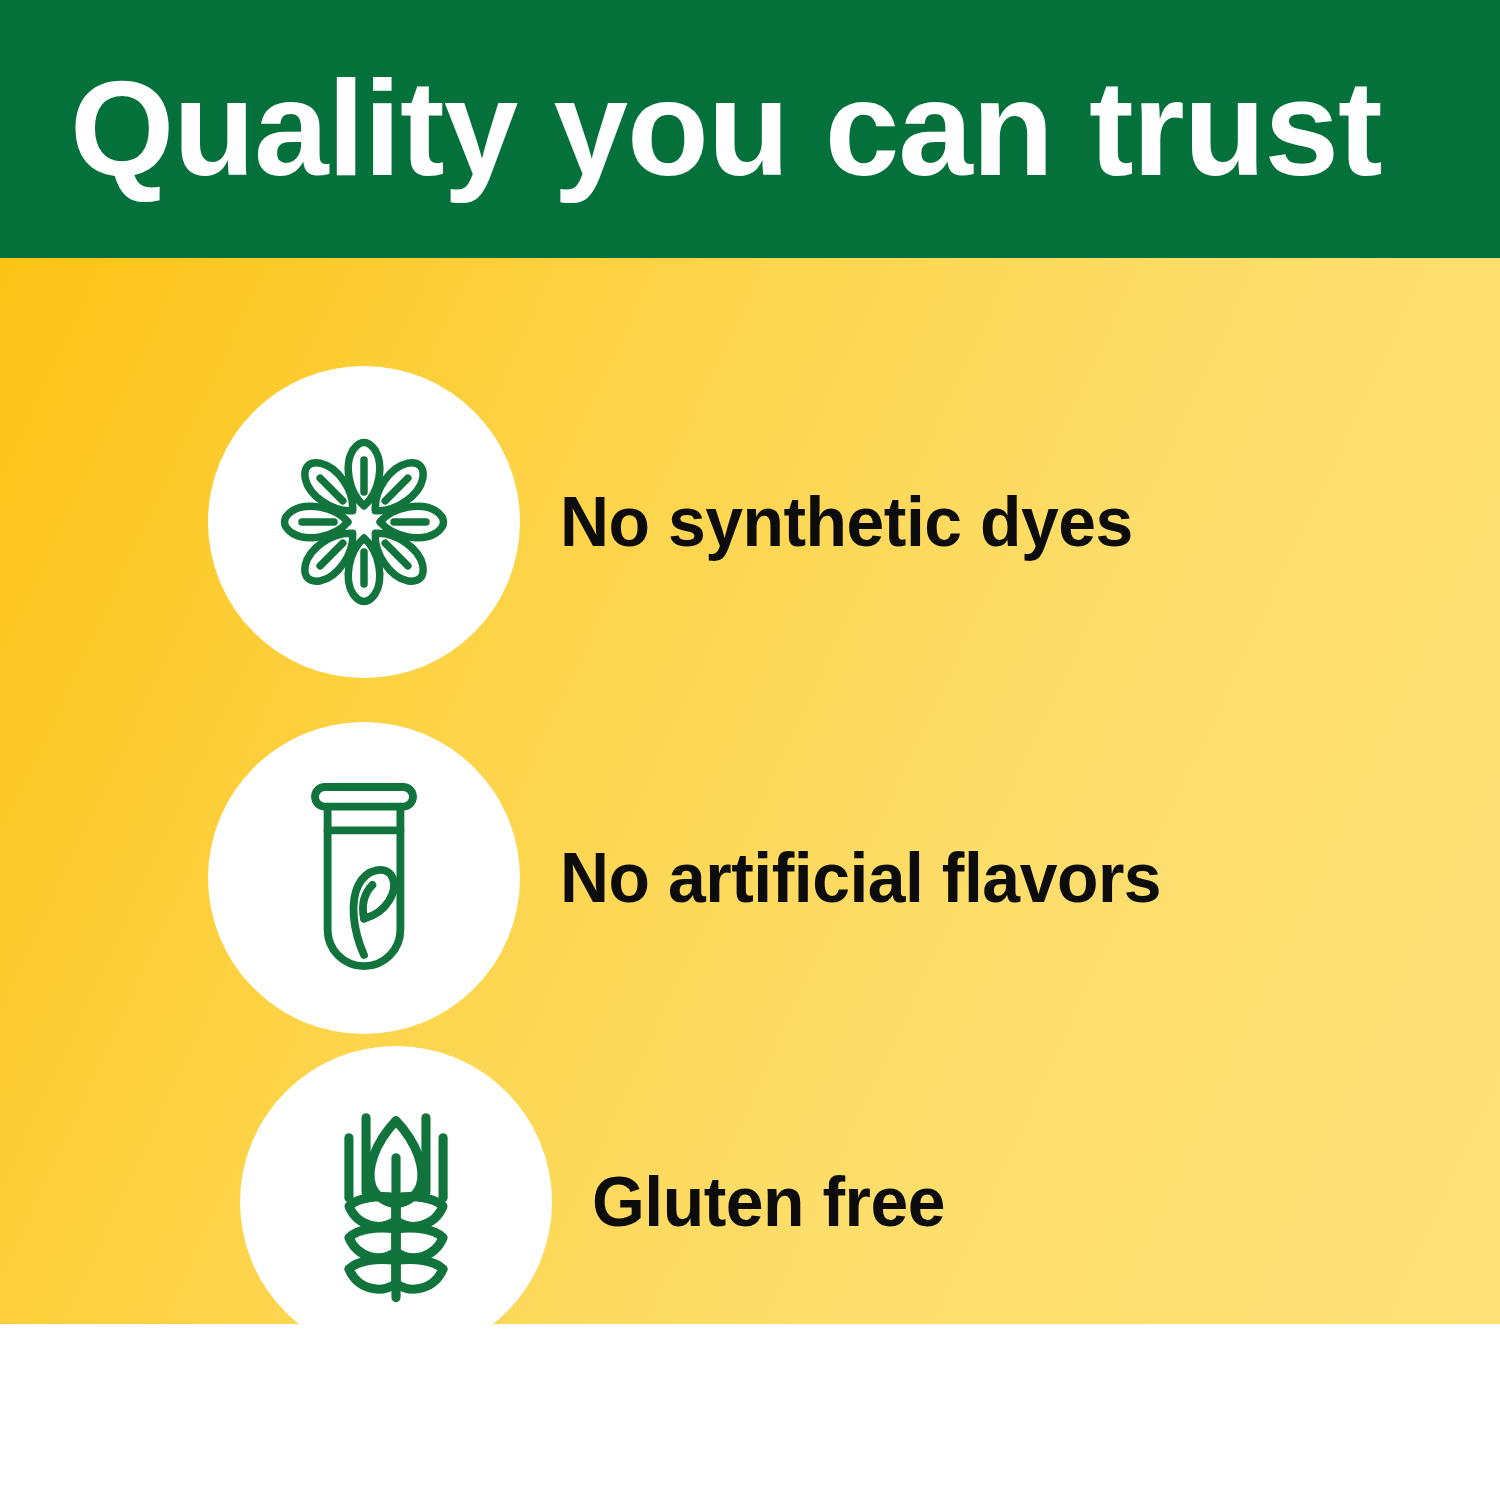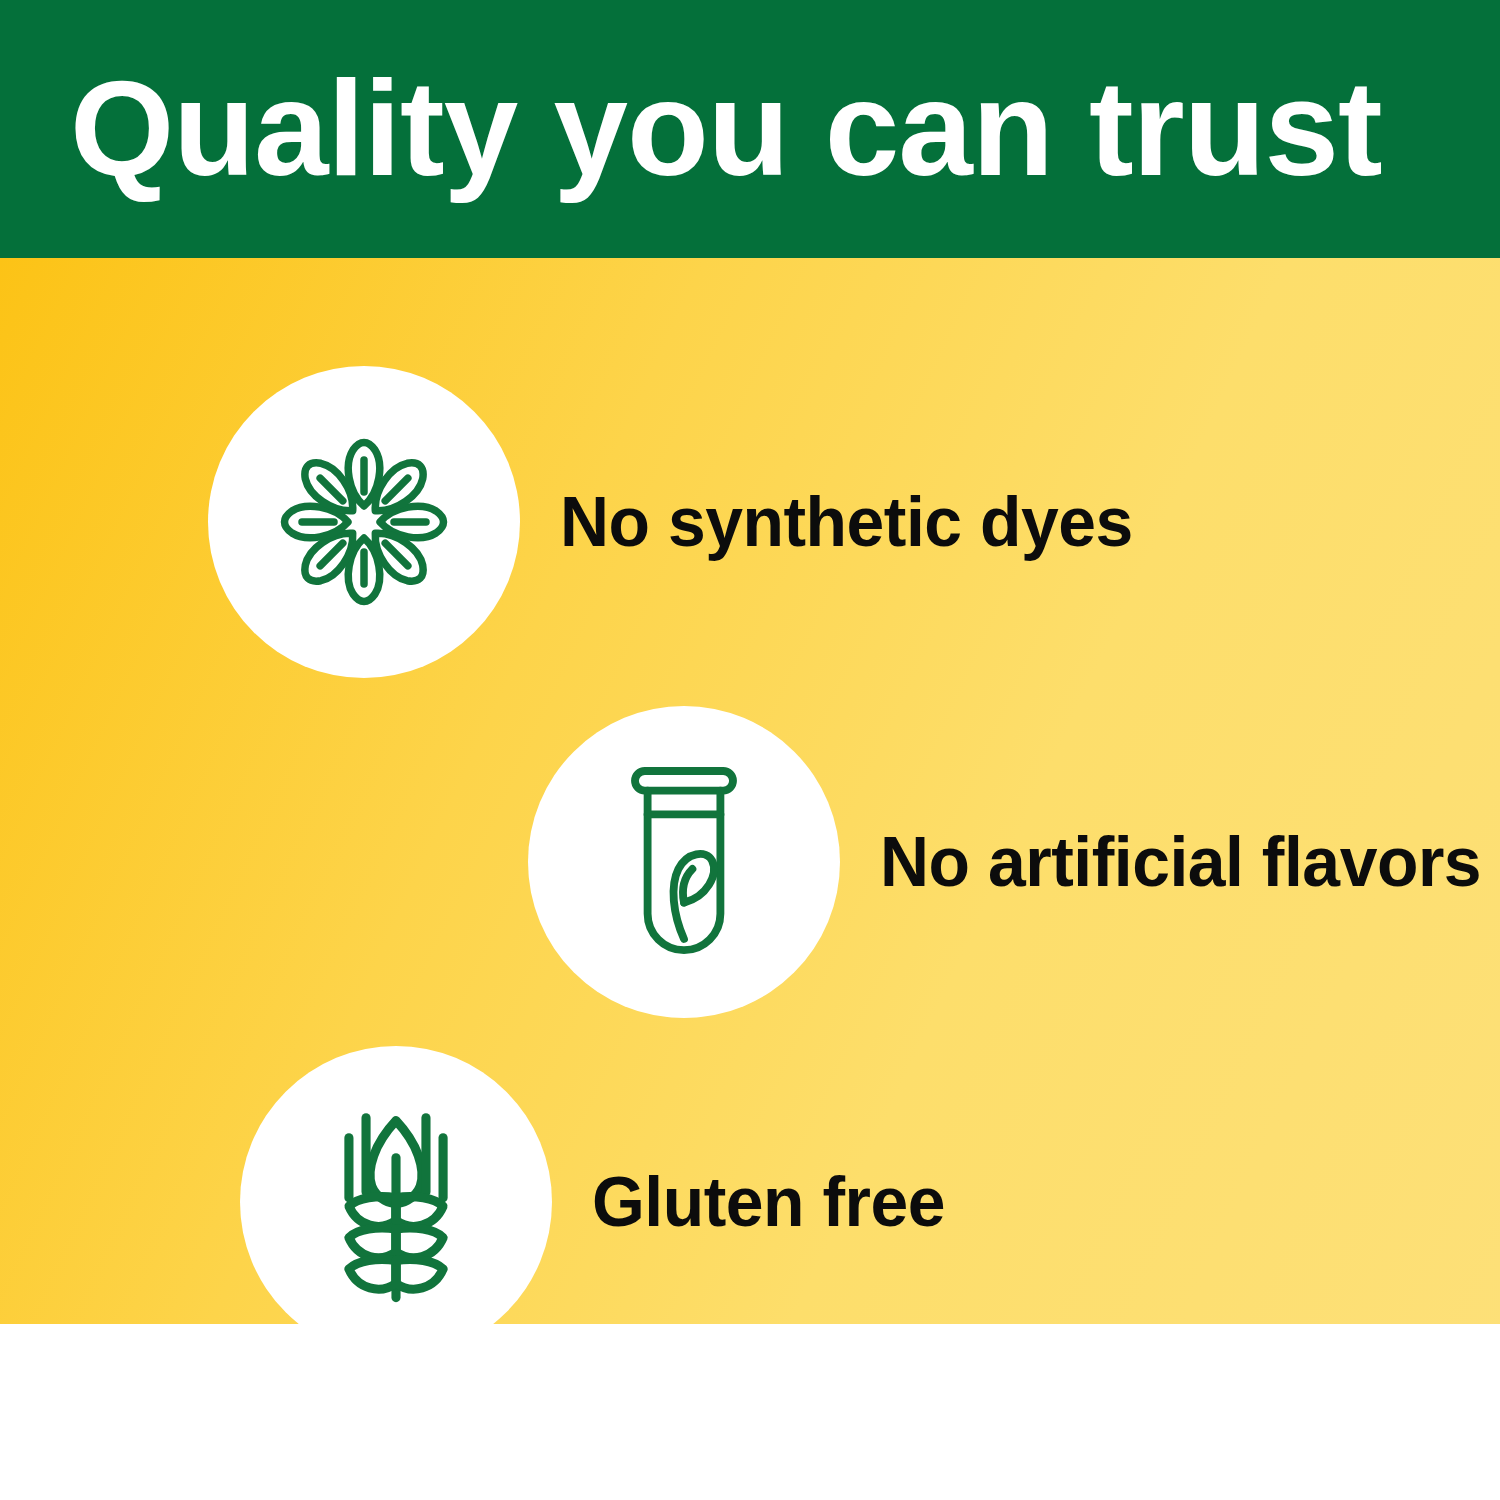--- a/index.html
+++ b/index.html
@@ -61,21 +61,21 @@
   
   .feature-row {
     position: absolute;
     left: 0;
     width: 1500px;
     height: 312px;
     display: flex;
     align-items: center;
   }
   #row-0 { top: 108px; }
-  #row-1 { top: 448px; justify-content: flex-end; }
+  #row-1 { top: 464px; }
   #row-2 { top: 788px; padding-left: 32px; }
 
   .icon-badge {
     position: relative;
     flex: 0 0 auto;
     margin-left: 208px;
     width: 312px;
     height: 312px;
     border-radius: 50%;
     background: #FFFFFF;

